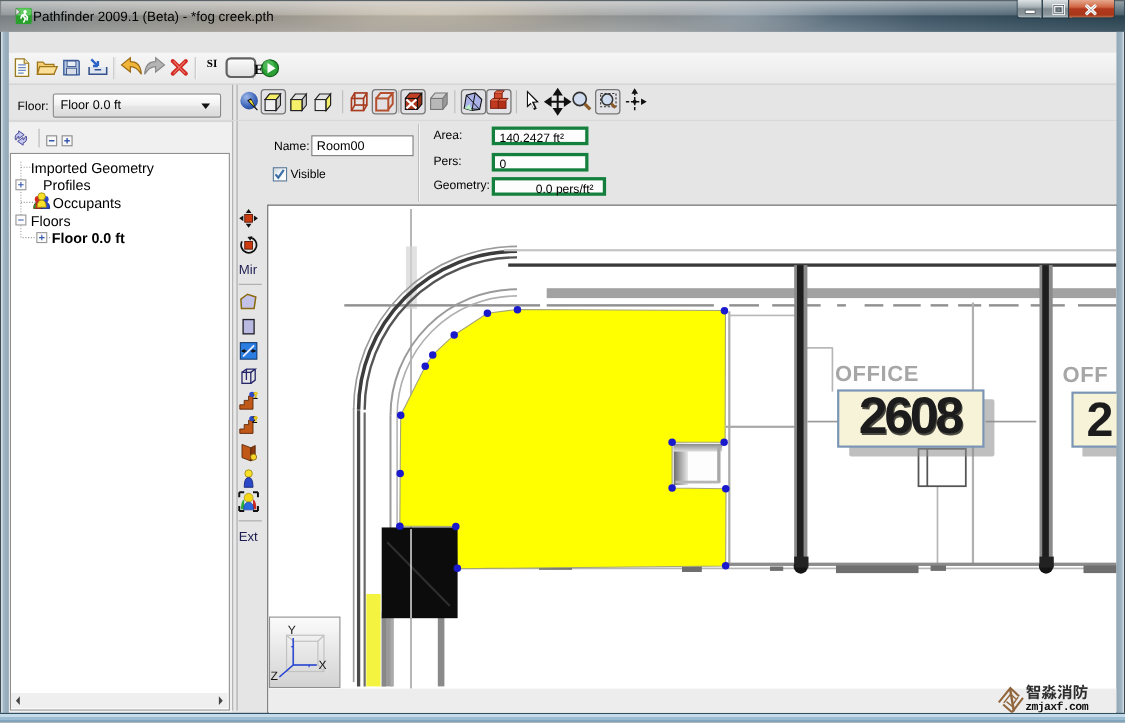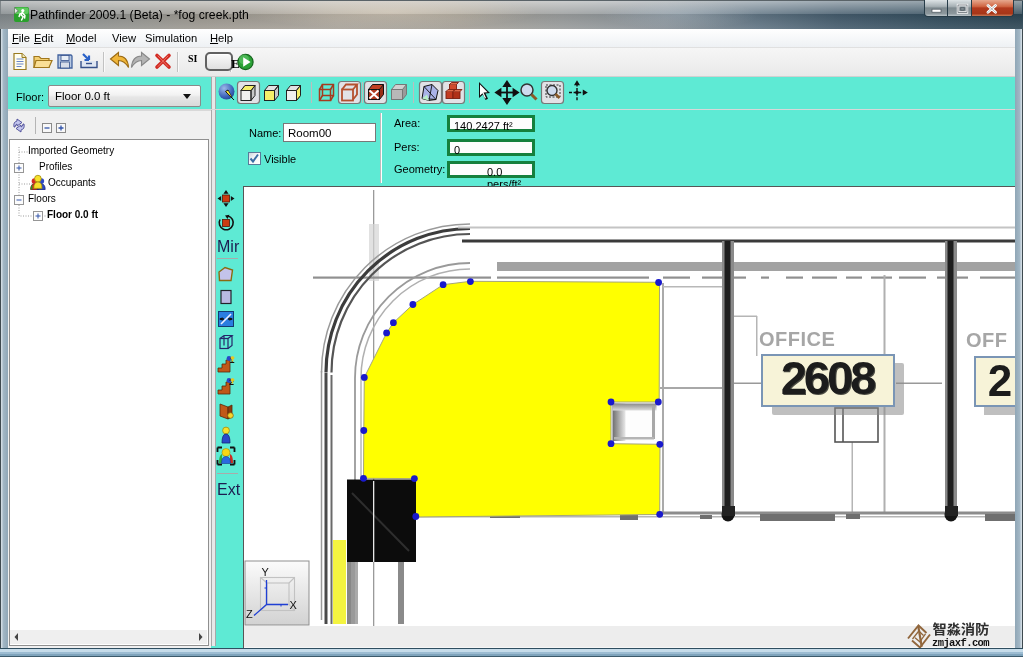--- a/index.html
+++ b/index.html
@@ -1,16 +1,16 @@
 <!DOCTYPE html>
 <html><head>
 <meta charset="utf-8">
 <style>
 html,body{margin:0;padding:0;}
-#win{position:relative;width:1023px;height:657px;font-family:"Liberation Sans",sans-serif;overflow:hidden;background:#5eead4;text-decoration:underline;}
+#win{position:relative;width:1023px;height:657px;font-family:"Liberation Sans",sans-serif;overflow:hidden;background:#e5e5e5;text-decoration:underline;}
 .abs{position:absolute;}
 #titlebar{left:0;top:0;width:1023px;height:29px;
  background:linear-gradient(90deg,#7f8689 0%,#8f9290 8%,#9c9890 20%,#a7a198 33%,#a39e95 45%,#989b9b 55%,#868f96 65%,#5f7382 74%,#435a6b 82%,#324c5c 92%,#2b4452 100%);}
 #titlegloss{left:1px;top:1px;width:1021px;height:13px;background:linear-gradient(180deg,rgba(255,255,255,.5),rgba(255,255,255,.15));}
 #titlebot{left:0;top:14px;width:1023px;height:15px;background:linear-gradient(180deg,rgba(0,0,0,.06),rgba(255,255,255,.10));}
 #titletopline{left:0;top:0;width:1023px;height:1px;background:#5a6368;}
 #titletext{left:30px;top:8px;font-size:12.2px;color:#000;white-space:nowrap;}
 #borderL{left:0;top:29px;width:8px;height:619px;background:linear-gradient(90deg,#3f4a50 0,#3f4a50 1px,#cfdae2 1px,#cfdae2 2px,#a4b8c6 3px,#8fa6b6 100%);}
 #borderR{left:1015px;top:29px;width:8px;height:619px;background:linear-gradient(270deg,#3f4a50 0,#3f4a50 1px,#cfdae2 1px,#cfdae2 2px,#a4b8c6 3px,#8fa6b6 100%);}
 #borderB{left:0;top:648px;width:1023px;height:9px;background:linear-gradient(180deg,#2f4e60 0,#2f4e60 1.5px,#c6dcea 1.5px,#c6dcea 4px,#9cbcd2 4px,#9cbcd2 6.5px,#7fa4bc 6.5px,#7fa4bc 8px,#3c5a6c 8px,#3c5a6c 9px);}
@@ -23,28 +23,28 @@
 .ul{text-decoration:underline;}
 #toolbar1{left:8px;top:48px;width:1007px;height:29px;background:linear-gradient(180deg,#f6f6f6,#e9e9e9);border-bottom:1px solid #d0d0d0;box-sizing:border-box;}
 .tsep{position:absolute;width:1px;background:#c2c2c2;border-right:1px solid #fafafa;}
 #floorlbl{left:16px;top:91px;font-size:11px;}
 #floorsel{left:48px;top:85px;width:153px;height:22px;background:linear-gradient(180deg,#fefefe,#f2f2f2 45%,#e6e6e6 55%,#dadada);border:1px solid #8a8a8a;border-radius:2px;box-sizing:border-box;}
 #floorseltext{position:absolute;left:6px;top:4px;font-size:11.5px;}
 #floorarrow{position:absolute;right:9px;top:8px;width:0;height:0;border-left:4.5px solid transparent;border-right:4.5px solid transparent;border-top:5.5px solid #111;}
 #split{left:211px;top:77px;width:5px;height:569px;background:#e8e8e8;border-left:1px solid #a8a8a8;border-right:1px solid #a8a8a8;box-sizing:border-box;}
 #leftpanel{left:8px;top:110px;width:203px;height:538px;background:#f0f0f0;border-top:1px solid #d8d8d8;box-sizing:border-box;}
 #treebox{left:9px;top:139px;width:200px;height:507px;background:#fff;border:1px solid #8f8f8f;box-sizing:border-box;}
-.trow{position:absolute;font-size:10px;color:#000;white-space:nowrap;}
+.trow{position:absolute;font-size:13px;color:#000;white-space:nowrap;}
 #treescroll{left:10px;top:630px;width:197px;height:14px;background:#efefef;}
 .plabel{position:absolute;font-size:11px;color:#000;}
 .pfield{position:absolute;background:#fdfdfd;border:3px solid #15803d;box-sizing:border-box;font-size:11px;padding:2px 0 0 4px;}
 #nameinput{left:283px;top:123px;width:93px;height:19px;background:#fff;border:1px solid #787878;box-sizing:border-box;font-size:11.5px;padding:0 0 0 4px;font-family:"Liberation Sans",sans-serif;}
 #propsep{left:380px;top:113px;width:1px;height:70px;background:#bbb;border-right:1px solid #fff;}
 #cb{left:248px;top:152px;width:13px;height:13px;background:linear-gradient(135deg,#c8d4dc,#f4f7f9 45%,#fff);border:1px solid #5a7a9a;box-sizing:border-box;}
-.vlbl{position:absolute;font-size:16px;color:#1d1d50;}
+.vlbl{position:absolute;font-size:12px;color:#1d1d50;}
 .vsep{position:absolute;left:217px;width:21px;height:1px;background:#aaa;}
 #canvasbox{left:243px;top:186px;width:773px;height:463px;border:1px solid #565656;box-sizing:border-box;background:#fff;}
 </style>
 </head>
 <body>
 <div id="win">
   <div class="abs" id="titlebar"></div>
   <div class="abs" id="titlegloss"></div>
   <div class="abs" style="left:240px;top:1px;width:300px;height:28px;background:radial-gradient(ellipse at 50% 40%,rgba(255,240,215,0.35),rgba(255,240,215,0) 70%);"></div>
   <div class="abs" style="left:600px;top:1px;width:160px;height:28px;background:radial-gradient(ellipse at 50% 50%,rgba(200,220,235,0.25),rgba(200,220,235,0) 70%);"></div>
@@ -71,28 +71,20 @@
     <rect x="34" y="5" width="9" height="7.5" fill="none" stroke="#4a545c" stroke-width="0.7"></rect>
     <rect x="36.8" y="7.3" width="3.4" height="2.9" fill="none" stroke="#4a545c" stroke-width="0.7"></rect>
     <g stroke="#fff" stroke-width="2.9" stroke-linecap="round">
         <path d="M64,5.5 L71.5,12.3 M71.5,5.5 L64,12.3"></path>
       </g>
     <g stroke="#4a545c" stroke-width="0.8" fill="none" stroke-opacity="0.5">
         <path d="M63,4.6 L72.5,13.2 M72.5,4.6 L63,13.2"></path>
       </g>
   </svg>
 
-  <div class="abs" id="menubar">
-    <span class="mi" style="left:4px"><span class="ul">F</span>ile</span>
-    <span class="mi" style="left:26px"><span class="ul">E</span>dit</span>
-    <span class="mi" style="left:58px"><span class="ul">M</span>odel</span>
-    <span class="mi" style="left:104px">View</span>
-    <span class="mi" style="left:137px">Simulation</span>
-    <span class="mi" style="left:202px"><span class="ul">H</span>elp</span>
-  </div>
 
   <div class="abs" id="toolbar1">
     <div class="tsep" style="left:95px;top:4px;height:20px"></div>
     <div class="tsep" style="left:169px;top:4px;height:20px"></div>
     <div class="tsep" style="left:222px;top:4px;height:20px"></div>
     <span style="position:absolute;left:180px;top:5px;font-family:'Liberation Serif',serif;font-weight:bold;font-size:10px;">SI</span>
     <div style="position:absolute;left:197px;top:4px;width:23px;height:19px;border:2px solid #616161;border-radius:5px;background:linear-gradient(180deg,#fafafa,#e0e0e0);box-shadow:inset 0 1px 0 #fff;box-sizing:border-box;text-align:center;padding-left:24px;">
       <span style="font-family:'Liberation Serif',serif;font-weight:bold;font-size:13px;line-height:15px;">EN</span></div>
   </div>
   <svg class="abs" style="left:8px;top:48px" width="260" height="29" viewBox="0 0 260 29" id="tb1icons">
@@ -323,21 +315,21 @@
   <svg class="abs" style="left:248px;top:152px" width="13" height="13" viewBox="0 0 13 13">
       <path d="M2.5,6.5 L5,9.5 L10,2.5" stroke="#3a6ea5" stroke-width="2" fill="none"></path>
     </svg>
   <span class="plabel" style="left:264px;top:153px">Visible</span>
   <div class="abs" id="propsep"></div>
   <span class="plabel" style="left:394px;top:117px">Area:</span>
   <span class="plabel" style="left:394px;top:141px">Pers:</span>
   <span class="plabel" style="left:394px;top:163px">Geometry:</span>
   <div class="pfield" style="left:447px;top:115px;width:88px;height:17px;">140.2427 ft²</div>
   <div class="pfield" style="left:447px;top:139px;width:88px;height:17px;">0</div>
-  <div class="pfield" style="left:447px;top:161px;width:88px;height:17px;padding-left:37px;">0.0 pers/ft²</div>
+  <div class="pfield" style="left:447px;top:161px;width:104px;height:17px;padding-left:37px;">0.0 pers/ft²</div>
 
   <span class="vlbl" style="left:217px;top:238px">Mir</span>
   <div class="vsep" style="top:258px"></div>
   <div class="vsep" style="top:473px"></div>
   <span class="vlbl" style="left:217px;top:481px">Ext</span>
   <svg class="abs" style="left:211px;top:186px" width="32" height="460" viewBox="0 0 32 460" id="vticons">
 
     <g transform="translate(15,12.5)">
       <rect x="-3.5" y="-3.5" width="7" height="7" fill="#cc3a10" stroke="#551505" stroke-width="0.8"></rect>
       <g fill="#111">

